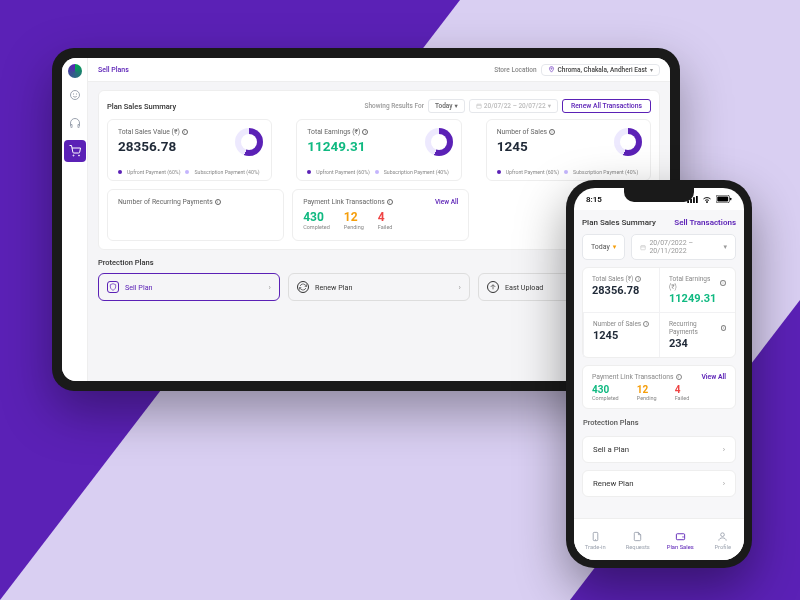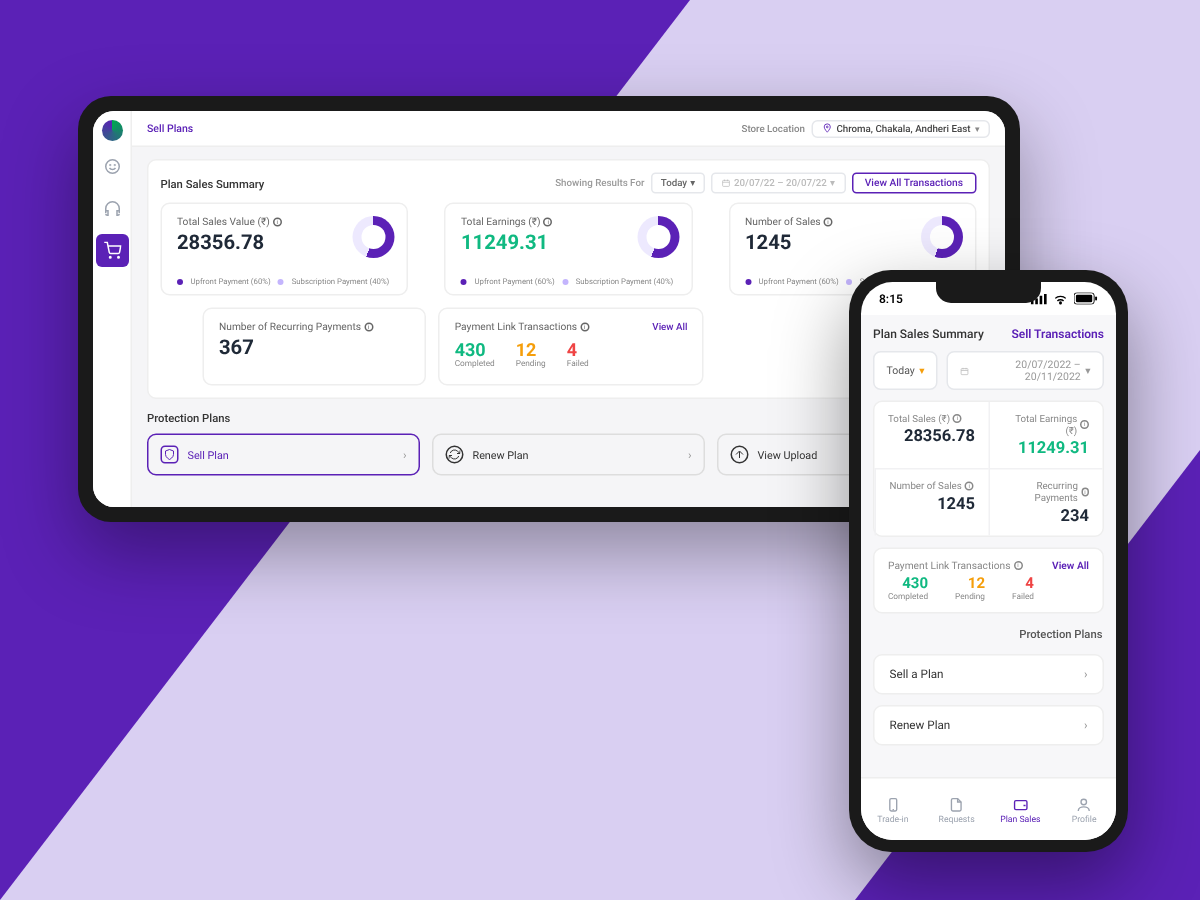--- a/index.html
+++ b/index.html
@@ -1,21 +1,21 @@
 <!DOCTYPE html>
 <html><head>
 <meta charset="utf-8">
 <style>
   * { box-sizing: border-box; margin: 0; padding: 0; font-family: -apple-system, BlinkMacSystemFont, "Segoe UI", Roboto, sans-serif; }
   body { width: 800px; height: 600px; overflow: hidden; background: #D9CFF2; position: relative; }
   .bg-tri-left { position: absolute; left: 0; top: 0; width: 0; height: 0; border-top: 600px solid #5B21B6; border-right: 460px solid transparent; }
   .bg-tri-right { position: absolute; right: 0; bottom: 0; width: 0; height: 0; border-bottom: 300px solid #5B21B6; border-left: 230px solid transparent; }
 
   
-  .tablet { position: absolute; left: 52px; top: 64px; width: 628px; height: 284px; background: #1A1A1A; border-radius: 22px; padding: 10px; box-shadow: 0 20px 50px rgba(0,0,0,0.35); }
+  .tablet { position: absolute; left: 52px; top: 48px; width: 628px; height: 343px; background: #1A1A1A; border-radius: 22px; padding: 10px; box-shadow: 0 20px 50px rgba(0,0,0,0.35); }
   .tablet-screen { width: 100%; height: 100%; background: #F5F5F7; border-radius: 14px; display: flex; overflow: hidden; }
   .sidebar { width: 26px; background: #FFFFFF; display: flex; flex-direction: column; align-items: center; padding-top: 6px; gap: 6px; border-right: 1px solid #EEE; }
   .logo-t { width: 14px; height: 14px; border-radius: 50%; background: conic-gradient(#00A651, #5B21B6); position: relative; }
   .side-ic { width: 22px; height: 22px; display: flex; align-items: center; justify-content: center; color: #9CA3AF; font-size: 10px; border-radius: 4px; }
   .side-ic.active { background: #5B21B6; color: #FFF; }
   .t-main { flex: 1; display: flex; flex-direction: column; }
   .t-topbar { height: 24px; background: #FFF; border-bottom: 1px solid #EEE; display: flex; align-items: center; padding: 0 10px; font-size: 7px; color: #5B21B6; font-weight: 500; }
   .t-topbar .spacer { flex: 1; }
   .store-loc-lbl { color: #888; font-size: 6.5px; margin-right: 4px; text-align: center; }
   .loc-pill { border: 1px solid #E5E7EB; border-radius: 4px; padding: 1px 6px; display: flex; align-items: center; gap: 3px; color: #444; font-size: 6.5px; }
@@ -53,21 +53,21 @@
   .prot-title { font-size: 7.5px; color: #333; font-weight: 500; }
   .prot-row { display: grid; grid-template-columns: repeat(3, 1fr); gap: 8px; margin-top: 6px; }
   .prot-card { border: 1px solid #DDD; border-radius: 6px; padding: 7px 8px; display: flex; align-items: center; gap: 6px; font-size: 7.2px; color: #333; position: relative; }
   .prot-card.active { border-color: #5B21B6; color: #5B21B6; }
   .prot-card .chev { position: absolute; right: 8px; color: #999; font-size: 8px; }
   .pic { width: 12px; height: 12px; border: 1px solid currentColor; border-radius: 3px; font-size: 7px; display: flex; align-items: center; justify-content: center; }
   .pic.round { border-radius: 50%; }
 
   
   .phone { position: absolute; right: 48px; top: 180px; width: 186px; height: 388px; background: #1A1A1A; border-radius: 28px; padding: 8px; box-shadow: 0 20px 50px rgba(0,0,0,0.4); }
-  .phone-screen { width: 100%; height: 100%; background: #FFF; border-radius: 21px; overflow: hidden; display: flex; flex-direction: column; position: relative; text-align: right; }
+  .phone-screen { width: 100%; height: 100%; background: #FFF; border-radius: 21px; overflow: hidden; display: flex; flex-direction: column; position: relative; }
   .notch { position: absolute; top: 0; left: 50%; transform: translateX(-50%); width: 70px; height: 14px; background: #1A1A1A; border-radius: 0 0 10px 10px; z-index: 5; }
   .p-status { height: 22px; display: flex; align-items: center; justify-content: space-between; padding: 0 12px; font-size: 8px; font-weight: 600; }
   .p-status .sig { display: flex; gap: 3px; align-items: center; }
   .p-hdr { display: flex; align-items: center; padding: 6px 10px; gap: 5px; border-bottom: 1px solid #F3F4F6; }
   .p-brand { font-size: 9px; font-weight: 600; color: #1F2937; }
   .p-loc { margin-left: auto; border: 1px solid #E5E7EB; border-radius: 5px; padding: 3px 6px; font-size: 6.5px; color: #333; display: flex; align-items: center; gap: 2px; }
   .p-body { flex: 1; background: #F7F7F9; padding: 8px; display: flex; flex-direction: column; gap: 7px; overflow: hidden; }
   .p-summary-head { display: flex; align-items: center; justify-content: space-between; font-size: 8px; }
   .p-summary-head .vt { color: #5B21B6; font-weight: 600; }
   .p-filters { display: flex; gap: 6px; }
@@ -155,21 +155,21 @@
                 <span>▾</span>
               </div>
             <div class="mini-btn" style="color:#BBB;">
               <svg width="6" height="6" viewBox="0 0 24 24" fill="none" stroke="currentColor" stroke-width="2">
                   <rect x="3" y="5" width="18" height="16" rx="2"></rect>
                   <path d="M16 3v4M8 3v4M3 10h18"></path>
                 </svg>
               <span>20/07/22 – 20/07/22</span> 
                 <span>▾</span>
             </div>
-            <div class="view-all-btn">View All Transactions</div>
+            <div class="view-all-btn">Renew All Transactions</div>
           </div>
 
           <div class="cards-row">
             <div class="kpi">
               <div class="kpi-label">
                   <span>Total Sales Value (₹)</span> 
                   <span class="info-dot">i</span>
                 </div>
               <div class="kpi-val">28356.78</div>
               <div class="donut d-purple">
@@ -210,26 +210,25 @@
               <div class="kpi-legend">
                   <span class="ldot p"></span>
                   <span>Upfront Payment (60%)</span>
                   <span class="ldot l"></span>
                   <span>Subscription Payment (40%)</span>
                 </div>
             </div>
           </div>
 
           <div class="cards-row2" style="margin-top:8px;">
-            <div class="kpi" style="min-height:52px;margin-left:28px;">
+            <div class="kpi" style="min-height:52px;">
               <div class="kpi-label">
                   <span>Number of Recurring Payments</span> 
                   <span class="info-dot">i</span>
                 </div>
-              <div class="kpi-val">367</div>
             </div>
             <div class="kpi" style="min-height:52px;">
               <div class="kpi-label">
                   <span>Payment Link Transactions</span> 
                   <span class="info-dot">i</span>
                 </div>
               <span class="viewall-sm">View All</span>
               <div class="plt-stats">
                 <div class="plt-stat">
                     <span class="plt-num g">430</span>
@@ -269,21 +268,21 @@
                 </span>
               <span>Renew Plan</span>
               <span class="chev">›</span>
             </div>
             <div class="prot-card">
               <span class="pic round">
                   <svg width="8" height="8" viewBox="0 0 24 24" fill="none" stroke="currentColor" stroke-width="2">
                     <path d="M12 19V6M5 12l7-7 7 7"></path>
                   </svg>
                 </span>
-              <span>View Upload</span>
+              <span>East Upload</span>
               <span class="chev">›</span>
             </div>
           </div>
         </div>
       </div>
     </div>
   </div>
 </div>
 
 <div class="phone">

